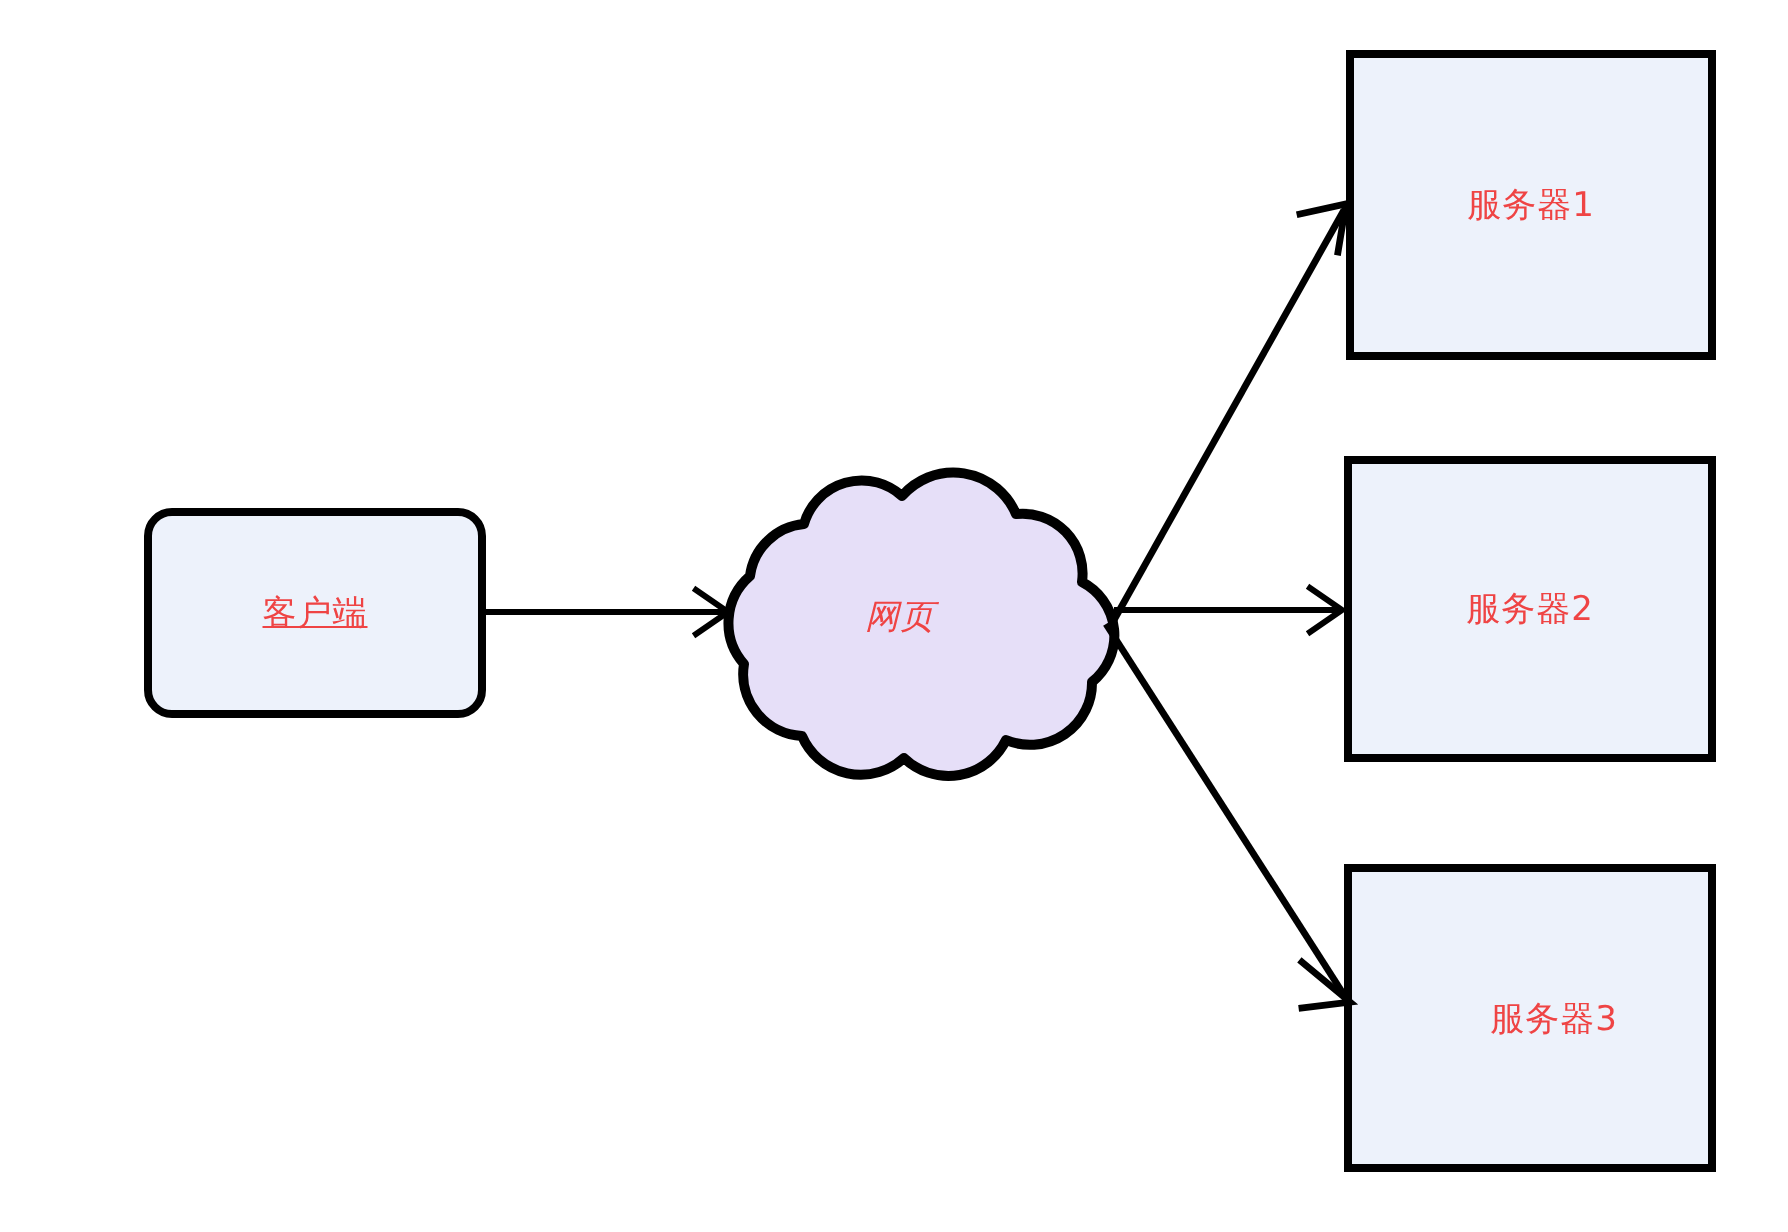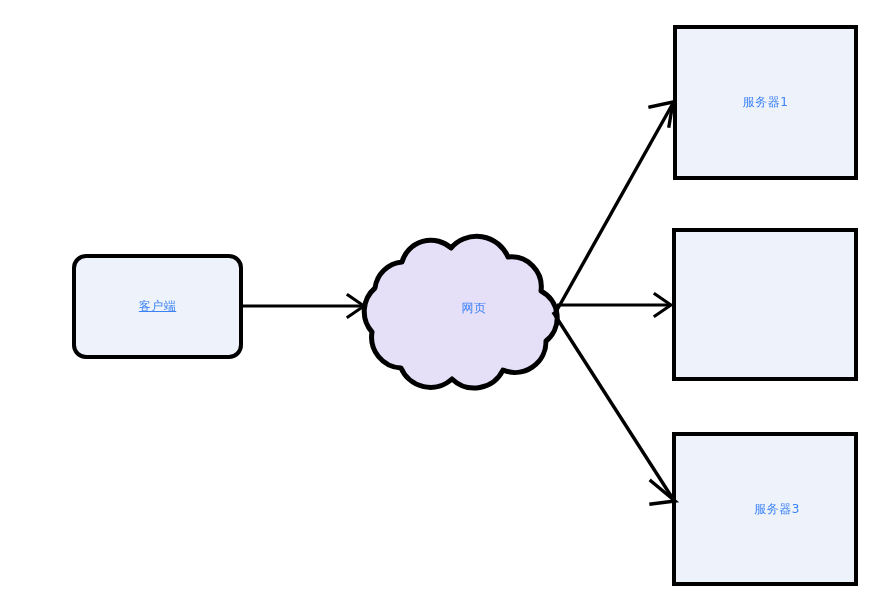--- a/index.html
+++ b/index.html
@@ -22,22 +22,22 @@
     left: 0;
     top: 0;
     width: 894px;
     height: 616px;
   }
   .node-label {
     position: absolute;
     display: flex;
     align-items: center;
     justify-content: center;
-    font-size: 12px;
-    color: #3b82f6;
+    font-size: 17px;
+    color: #ef4444;
     letter-spacing: 0.5px;
     white-space: nowrap;
     pointer-events: none;
   }
 </style>
 </head>
 <body>
 
 <div id="canvas">
 
@@ -81,20 +81,21 @@
 
     <g>
       <line x1="553" y1="312" x2="673" y2="499" stroke="#000000" stroke-width="3.4"></line>
       <path d="M 651 481 L 675 501 L 651 504" fill="none" stroke="#000000" stroke-width="3.4" stroke-linecap="square" stroke-linejoin="miter"></path>
     </g>
 
   </svg>
 
   <div class="node-label" style="left:74px; top:256px; width:167px; height:101px;text-decoration:underline;">客户端</div>
 
-  <div class="node-label" style="left:376px; top:233px; width:196px; height:150px;">网页</div>
+  <div class="node-label" style="left:352px; top:233px; width:196px; height:150px;font-style:italic;">网页</div>
 
   <div class="node-label" style="left:675px; top:27px; width:181px; height:151px;">服务器1</div>
 
+  <div class="node-label" style="left:674px; top:230px; width:182px; height:149px;">服务器2</div>
 
   <div class="node-label" style="left:686px; top:434px; width:182px; height:150px;">服务器3</div>
 
 </div>
 
 </body></html>

